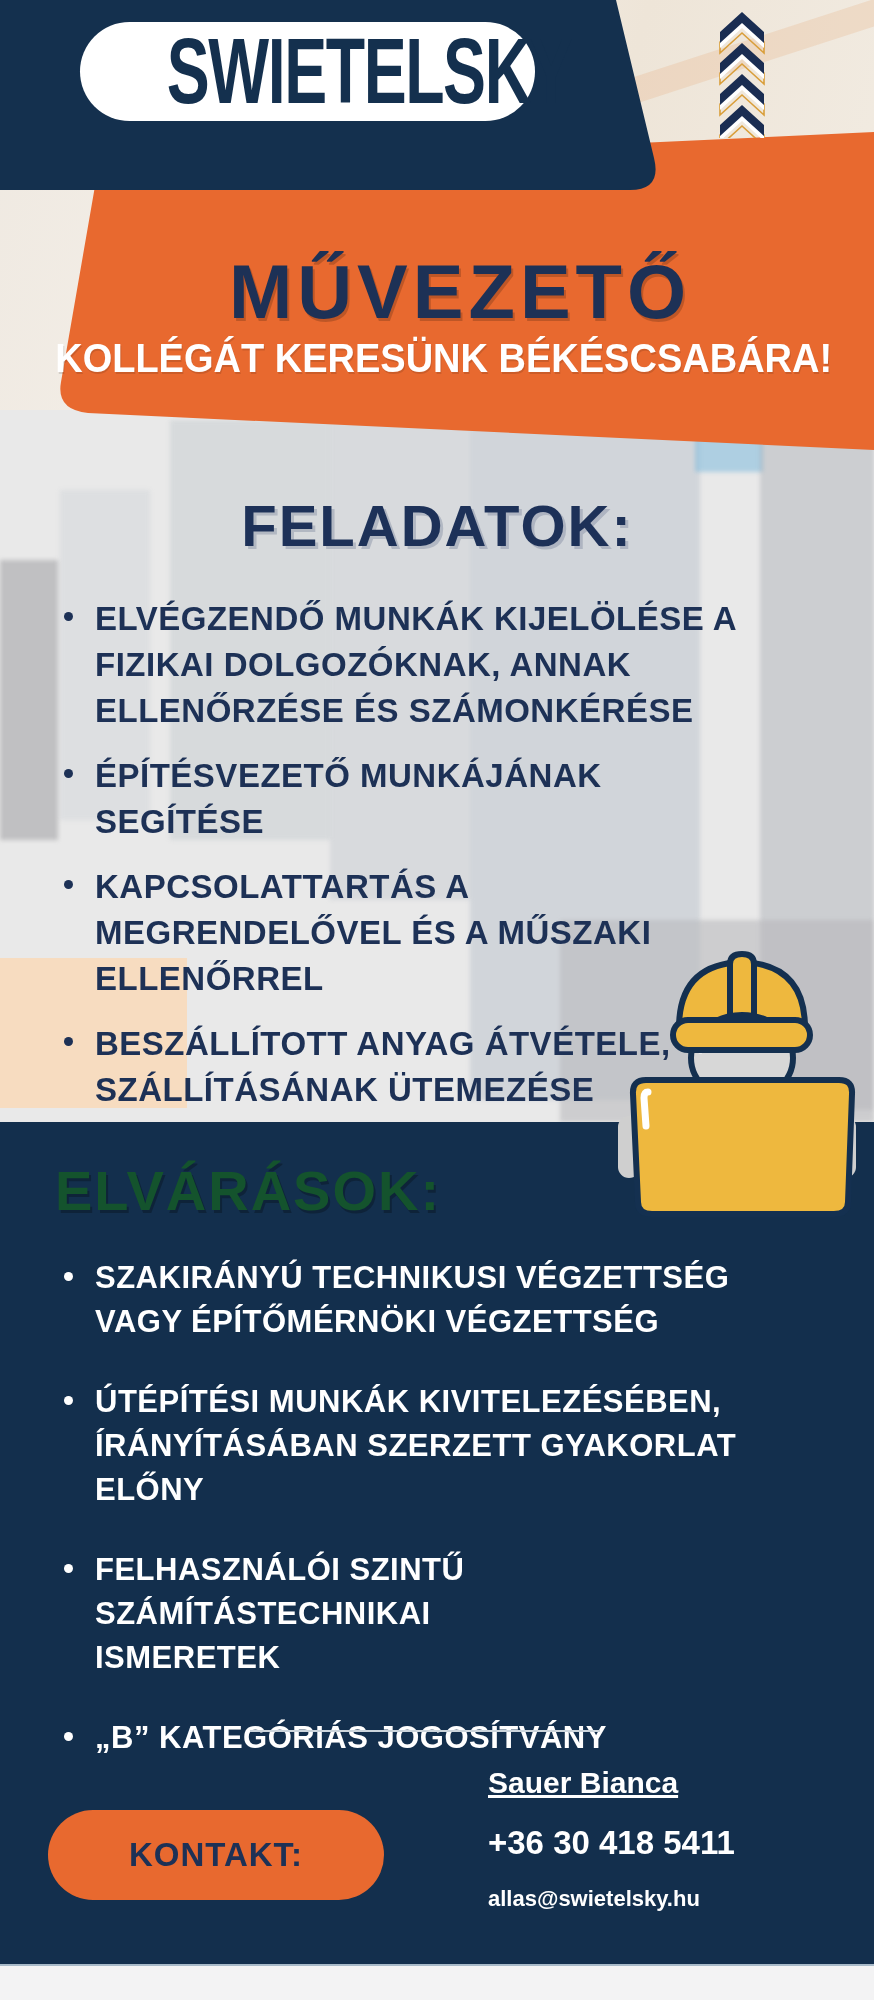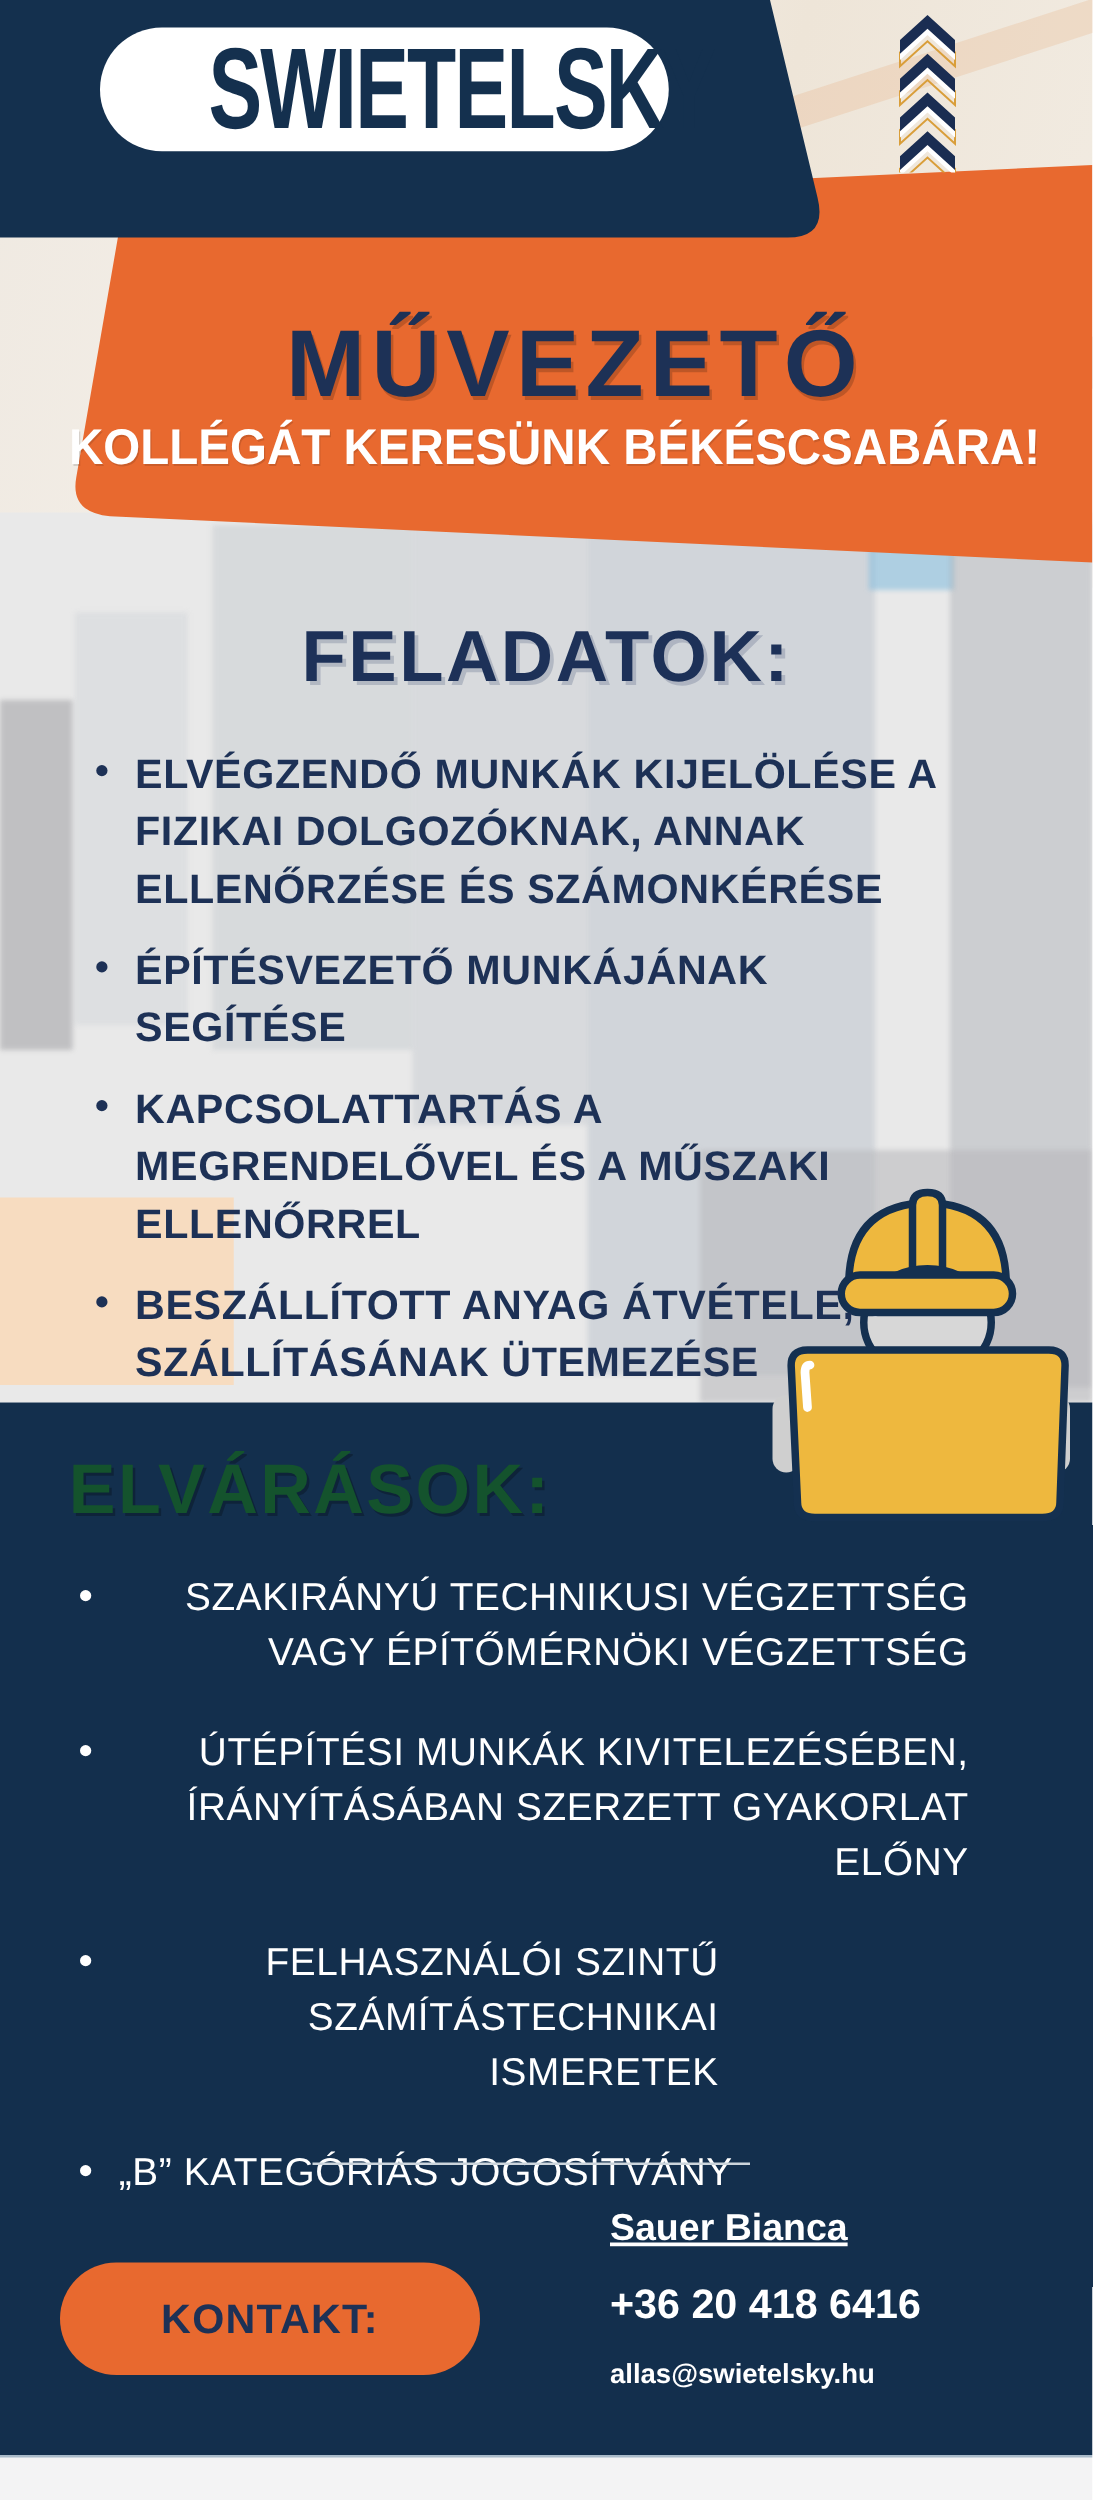--- a/index.html
+++ b/index.html
@@ -57,28 +57,28 @@
     transform:scaleX(.95);transform-origin:center;
     text-shadow:1px 2px 0 rgba(0,0,0,.12);white-space:nowrap;
   }
   
   .feladatok-heading{
     position:absolute;left:0;top:492px;width:874px;text-align:center;z-index:4;
     color:#1d3158;font-size:58px;font-weight:bold;letter-spacing:2px;
     text-shadow:3px 3px 0 rgba(110,120,145,.35);
   }
   .bullets{position:absolute;z-index:4;display:flex;flex-direction:column;}
-  .bullets.fel{left:77px;top:596px;width:760px;gap:19px;}
+  .bullets.fel{left:64px;top:596px;width:760px;gap:19px;}
   .bullets.elv{left:64px;top:1256px;width:760px;gap:36px;}
   .bullet{display:flex;align-items:flex-start;}
   .bullet .dot{width:9px;height:9px;border-radius:50%;margin:16px 22px 0 0;flex:0 0 auto;}
   .fel .dot{background:#1d3156;}
   .elv .dot{background:#ffffff;}
   .fel .btext{color:#1d3156;font-size:33px;font-weight:bold;line-height:46px;letter-spacing:.5px;max-width:680px;}
-  .elv .btext{color:#ffffff;font-size:31px;font-weight:normal;line-height:44px;letter-spacing:.5px;max-width:680px;text-align:right;}
+  .elv .btext{color:#ffffff;font-size:31px;font-weight:bold;line-height:44px;letter-spacing:.5px;max-width:680px;}
   .elv .btext.narrow{max-width:480px;}
   
   .elvarasok-heading{
     position:absolute;left:55px;top:1158px;z-index:4;
     color:#14532d;font-size:56px;font-weight:bold;letter-spacing:2px;
     text-shadow:2px 3px 0 rgba(0,0,0,.25);
   }
   
   .worker{position:absolute;left:600px;top:930px;z-index:3;}
   
@@ -210,15 +210,15 @@
     <span class="btext">„B” KATEGÓRIÁS JOGOSÍTVÁNY</span>
   </div>
 </div>
 
 <div class="divider"></div>
 <div class="kontakt-btn">
   <span>KONTAKT:</span>
 </div>
 <div class="contact">
   <div class="name">Sauer Bianca</div>
-  <div class="phone">+36 20 418 6416</div>
+  <div class="phone">+36 30 418 5411</div>
   <div class="email">allas@swietelsky.hu</div>
 </div>
 
 </body></html>

